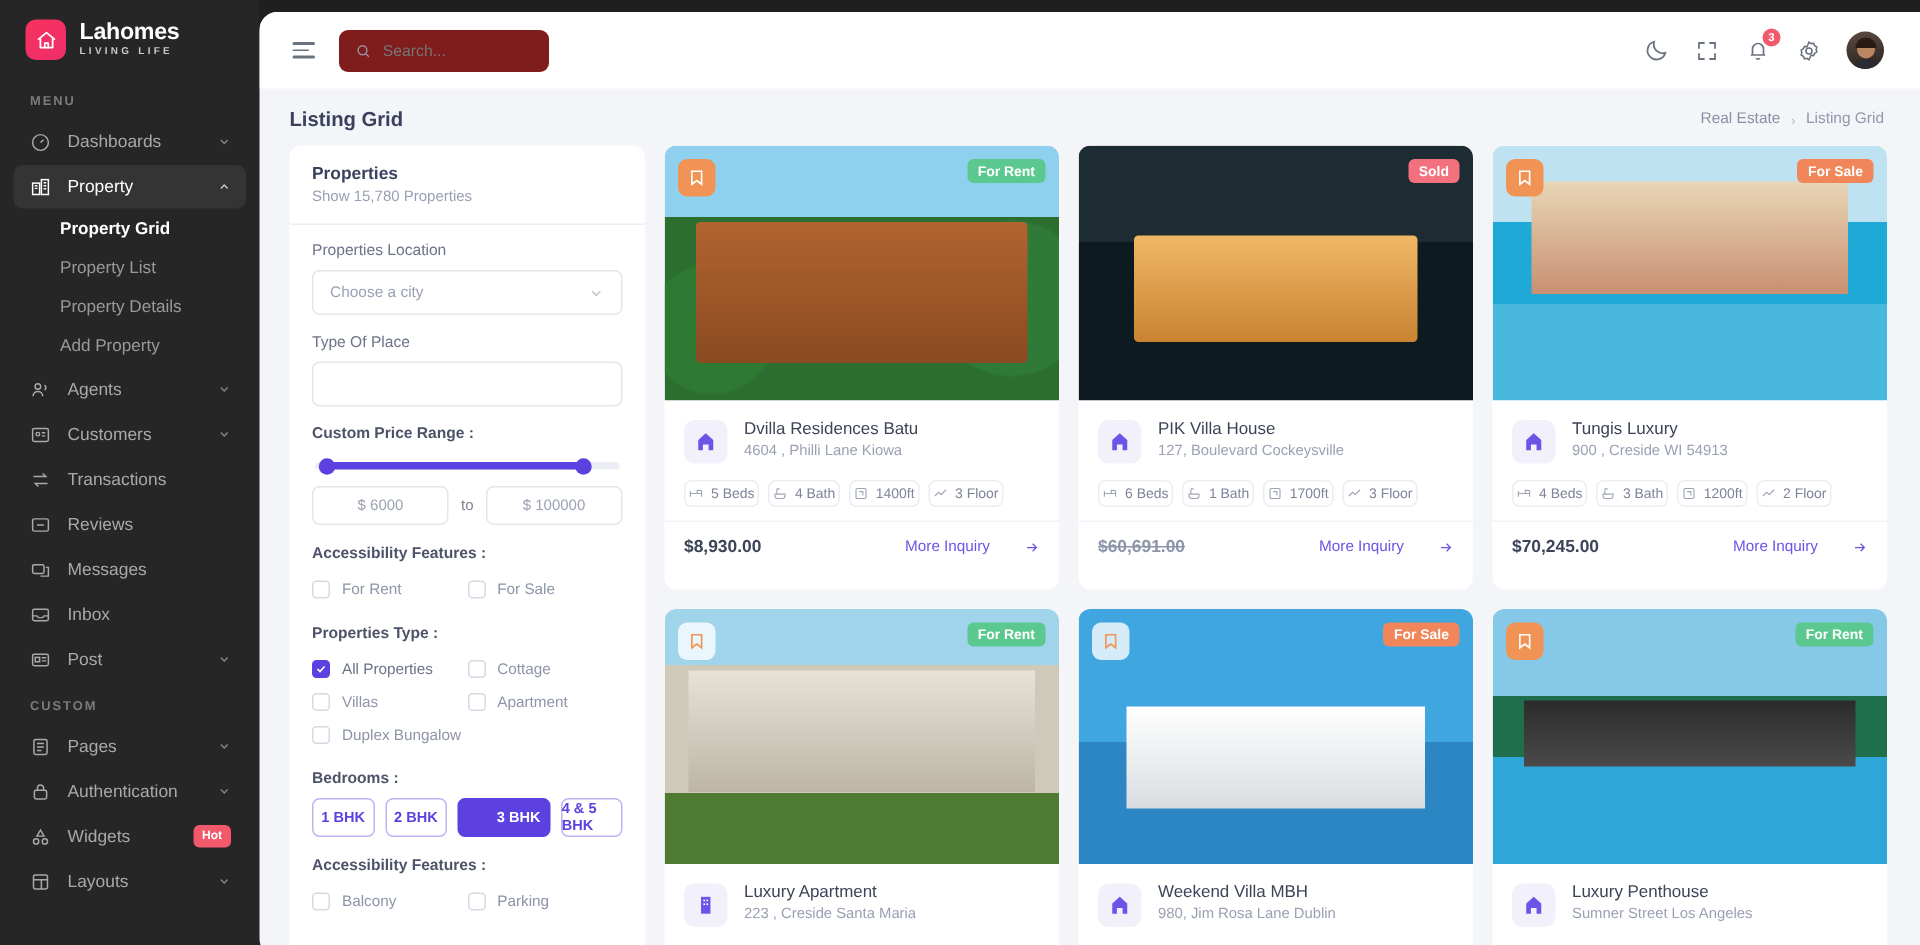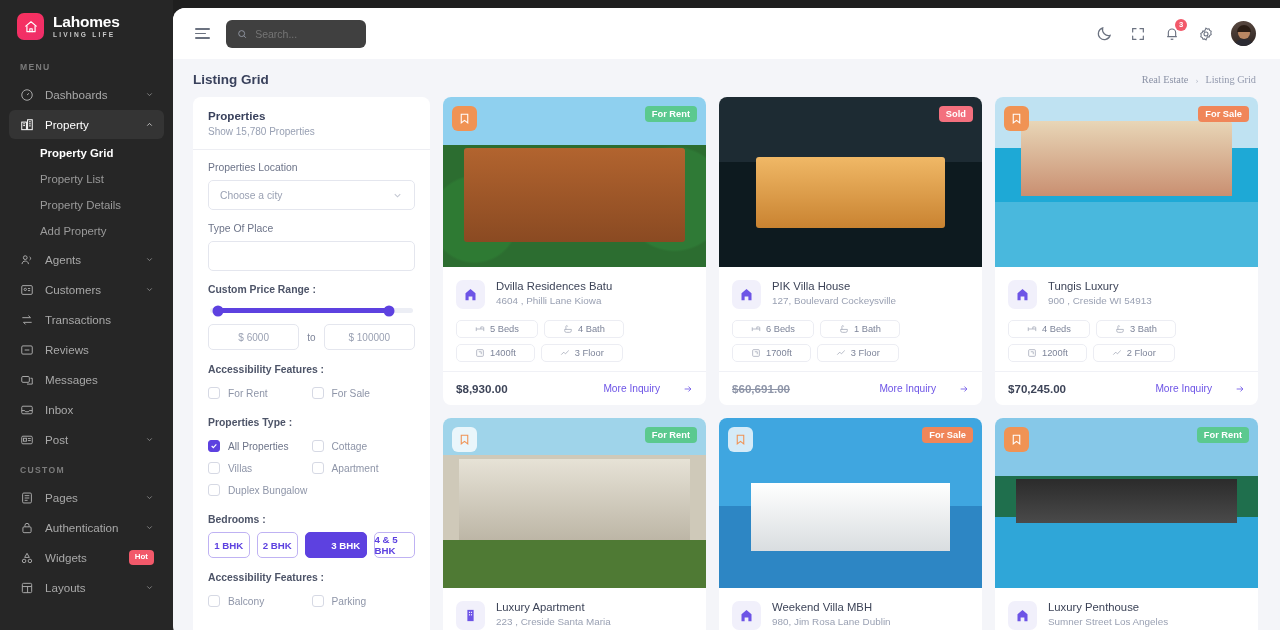--- a/index.html
+++ b/index.html
@@ -52,21 +52,21 @@
   .topbar {
     height: 51px; background: #fff; display: flex; align-items: center;
     padding: 0 24px 0 20px; gap: 14px;
   }
   .burger { display: flex; flex-direction: column; gap: 3px; cursor: pointer; padding: 4px 2px; }
   .burger i { display: block; height: 1.6px; background: #6b7280; border-radius: 2px; }
   .burger i:nth-child(1){ width: 15px; }
   .burger i:nth-child(2){ width: 11px; }
   .burger i:nth-child(3){ width: 15px; }
   .searchbox {
-    width: 140px; height: 28px; background: #404040; border-radius: 6px;
+    width: 140px; height: 28px; background: #7f1d1d; border-radius: 6px;
     display: flex; align-items: center; gap: 8px; padding: 0 11px;
   }
   .searchbox input {
     border: 0; background: transparent; outline: none;
     font-size: 10.5px; color: #9aa0ad; font-family: "Liberation Sans", sans-serif; width: 100%;
   }
   .top-right { margin-left: auto; display: flex; align-items: center; gap: 16px; }
   .ticon { width: 18px; height: 18px; cursor: pointer; position: relative; display:flex; align-items:center; justify-content:center;}
   .bell-badge {
     position: absolute; top: -6px; right: -6px; background: #f2596a; color: #fff;
@@ -79,21 +79,21 @@
   }
   .avatar .face { position:absolute; left:50%; top:22%; transform:translateX(-50%);
      width:12px; height:12px; border-radius:50%; background:#b98662; }
   .avatar .body { position:absolute; left:50%; bottom:-4px; transform:translateX(-50%);
      width:22px; height:11px; border-radius:11px 11px 0 0; background:#2b2b33; }
   .avatar .hair { position:absolute; left:50%; top:16%; transform:translateX(-50%);
      width:14px; height:7px; border-radius:8px 8px 0 0; background:#2a1c14; }
 
   .page-head { display: flex; align-items: center; padding: 13px 24px 10px 20px; }
   .page-title { font-size: 13.5px; font-weight: 700; color: #39415c; }
-  .crumbs { margin-left: auto; display: flex; align-items: center; gap: 7px; font-size: 10.3px; color: #8a91a5; font-family: Liberation Serif, serif; }
+  .crumbs { margin-left: auto; display: flex; align-items: center; gap: 7px; font-size: 10.3px; color: #8a91a5; }
   .crumbs .cur { color: #9299ad; }
   .crumbs .sep { color: #b4b9c7; font-size: 9px; }
 
   .content { display: flex; gap: 13px; padding: 0 22px 0 20px; }
 
   
   .filter {
     width: 237px; flex: 0 0 237px; background: #fff; border-radius: 8px;
     align-self: flex-start; overflow: hidden;
   }
@@ -160,21 +160,21 @@
   .card-body { padding: 13px 13px 9px; }
   .cb-top { display: flex; gap: 11px; align-items: flex-start; }
   .thumb {
     width: 29px; height: 29px; flex: 0 0 29px; border-radius: 7px; background: #f1f0fb;
     display: flex; align-items: center; justify-content: center;
   }
   .c-title { font-size: 11.3px; color: #3d4458; font-weight: 400; }
   .c-addr { font-size: 9.9px; color: #9aa1b3; margin-top: 3px; }
   .pills { display: flex; flex-wrap: wrap; gap: 6px; margin-top: 11px; }
   .pill {
-    border: 1px solid #ecedf3; border-radius: 5px; padding: 3px 18px;
+    border: 1px solid #ecedf3; border-radius: 5px; padding: 3px 2px;
     display: flex; align-items: center; gap: 5px; font-size: 9.3px; color: #7d8499;
   }
   .pill svg { opacity: .85; }
   .card-foot {
     border-top: 1px solid #f0f1f6; padding: 10px 13px;
     display: flex; align-items: center;
   }
   .price { font-size: 11.6px; font-weight: 700; color: #3d4458; }
   .price.struck { text-decoration: line-through; color: #8e95a8; }
   .inquiry { margin-left: auto; font-size: 10.2px; color: #6d54e6; display: flex; align-items: center; gap: 23px; cursor: pointer; }

